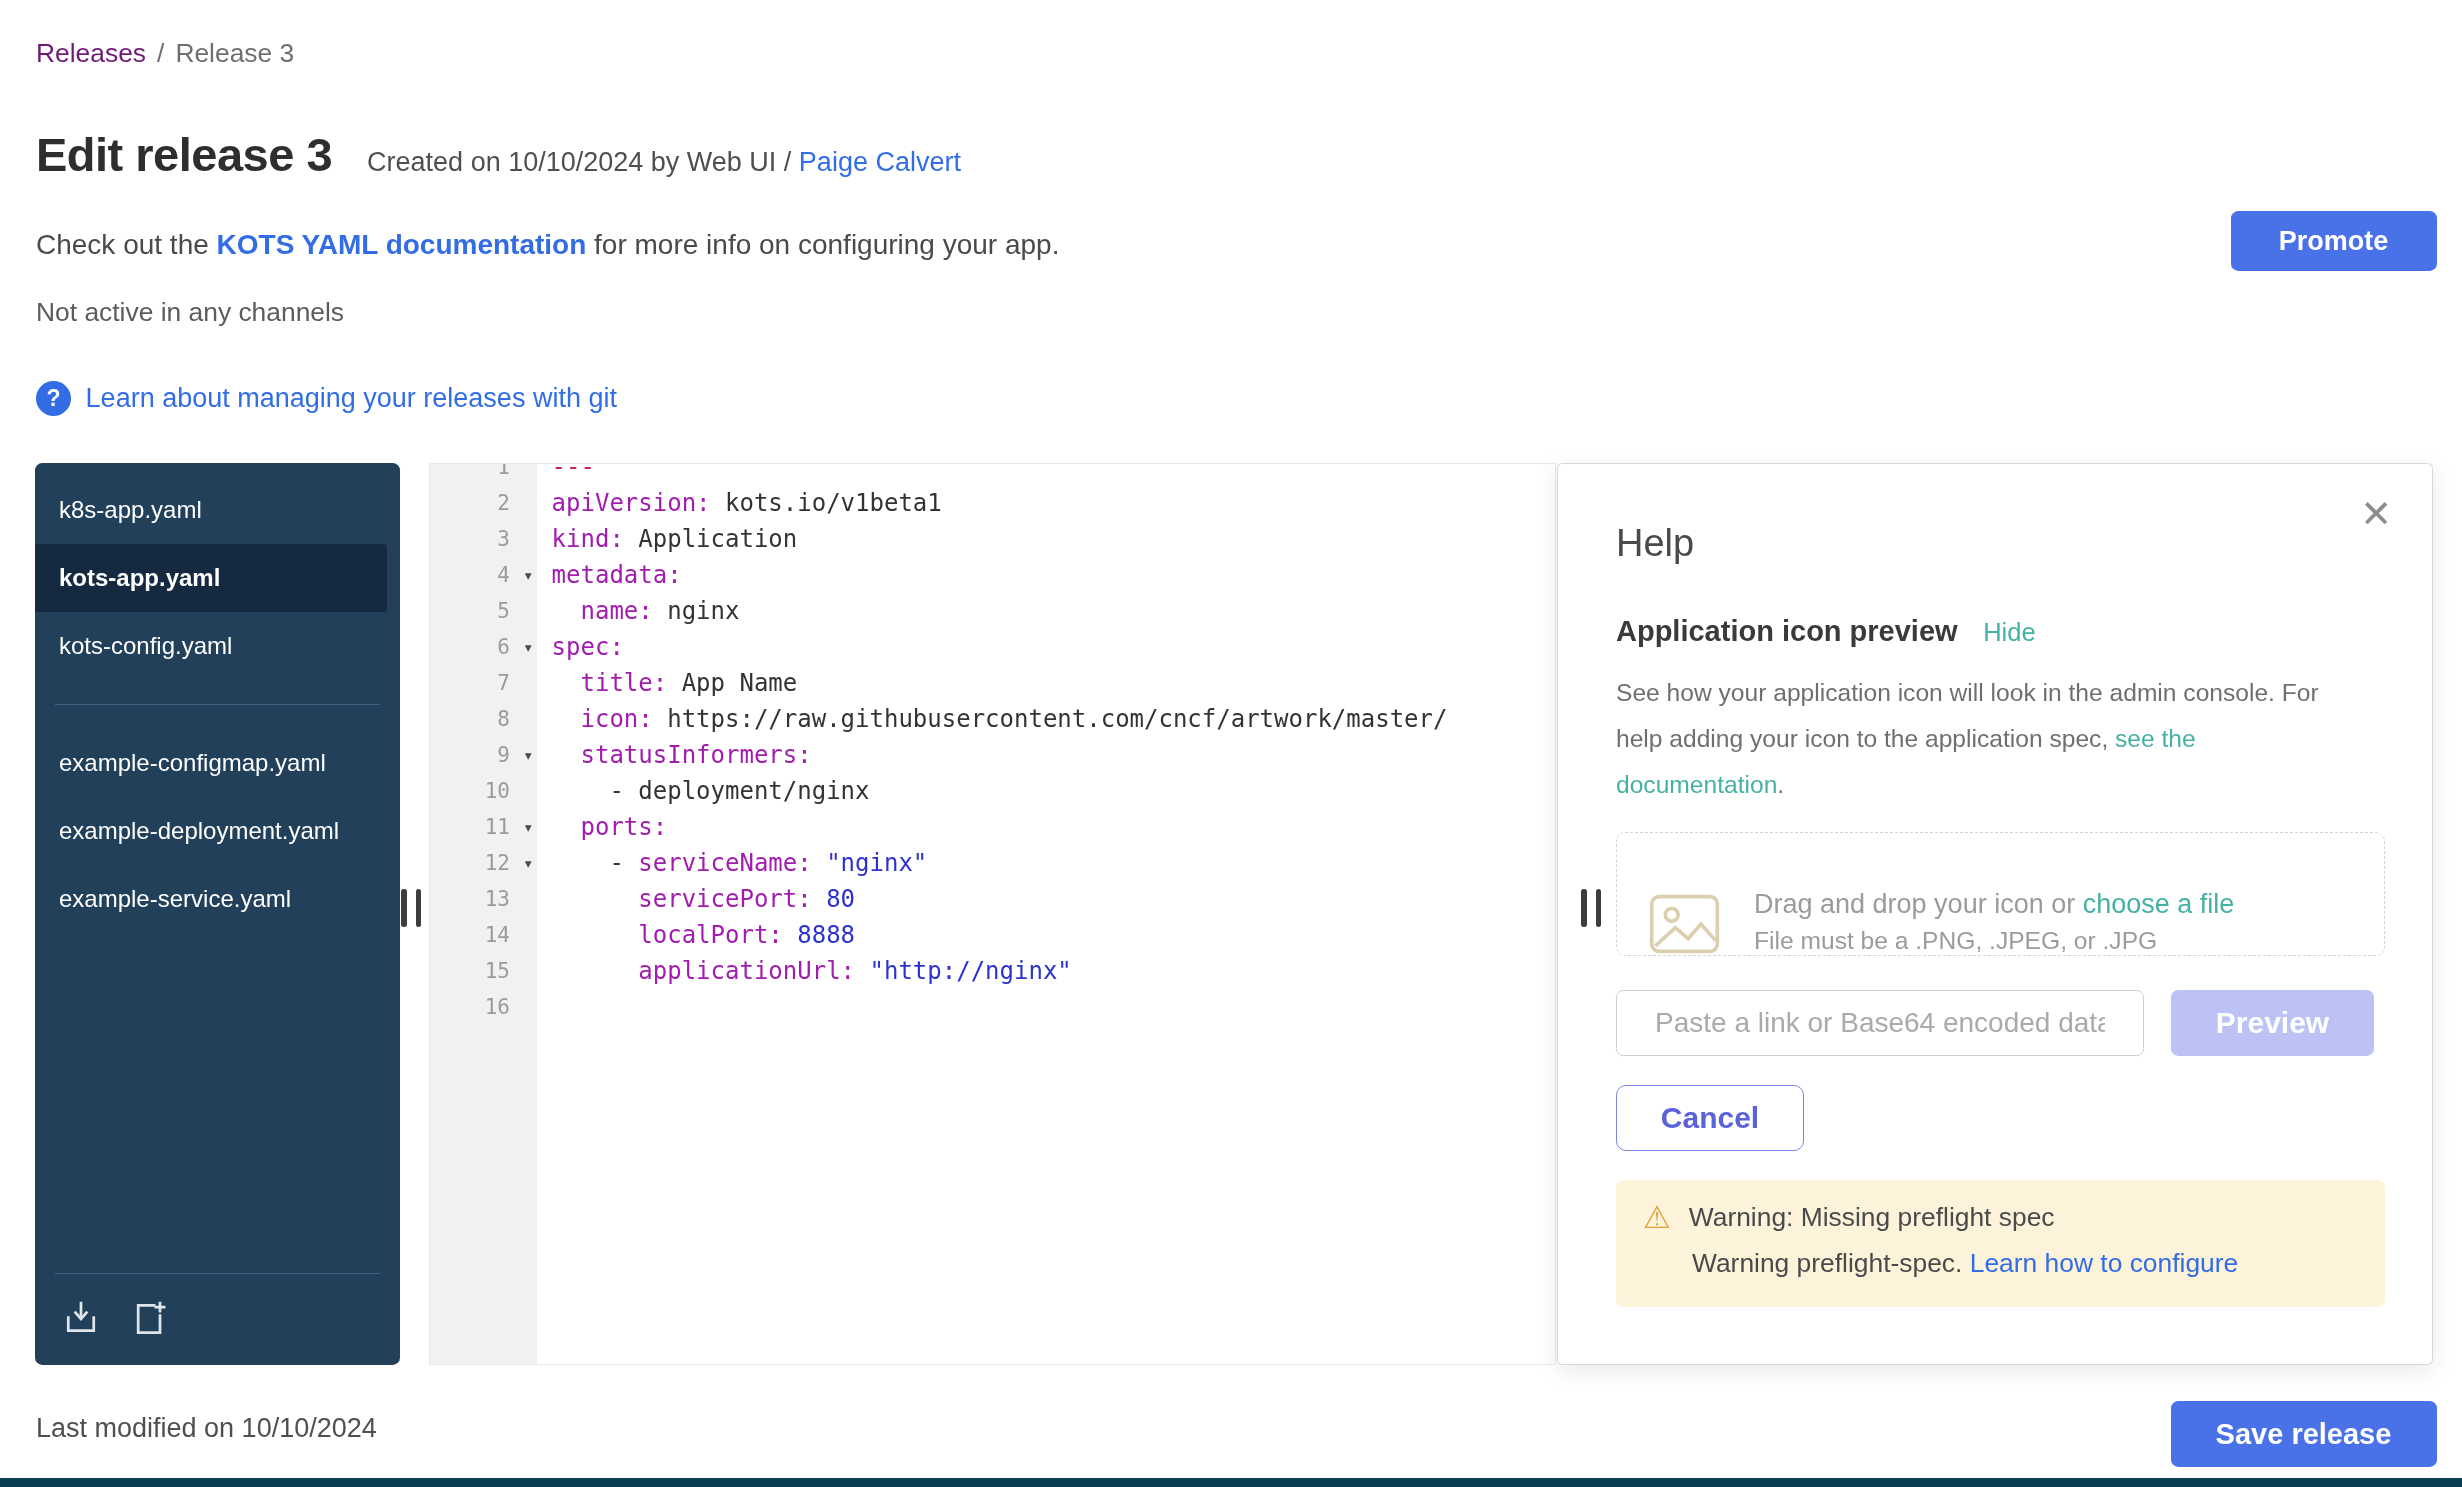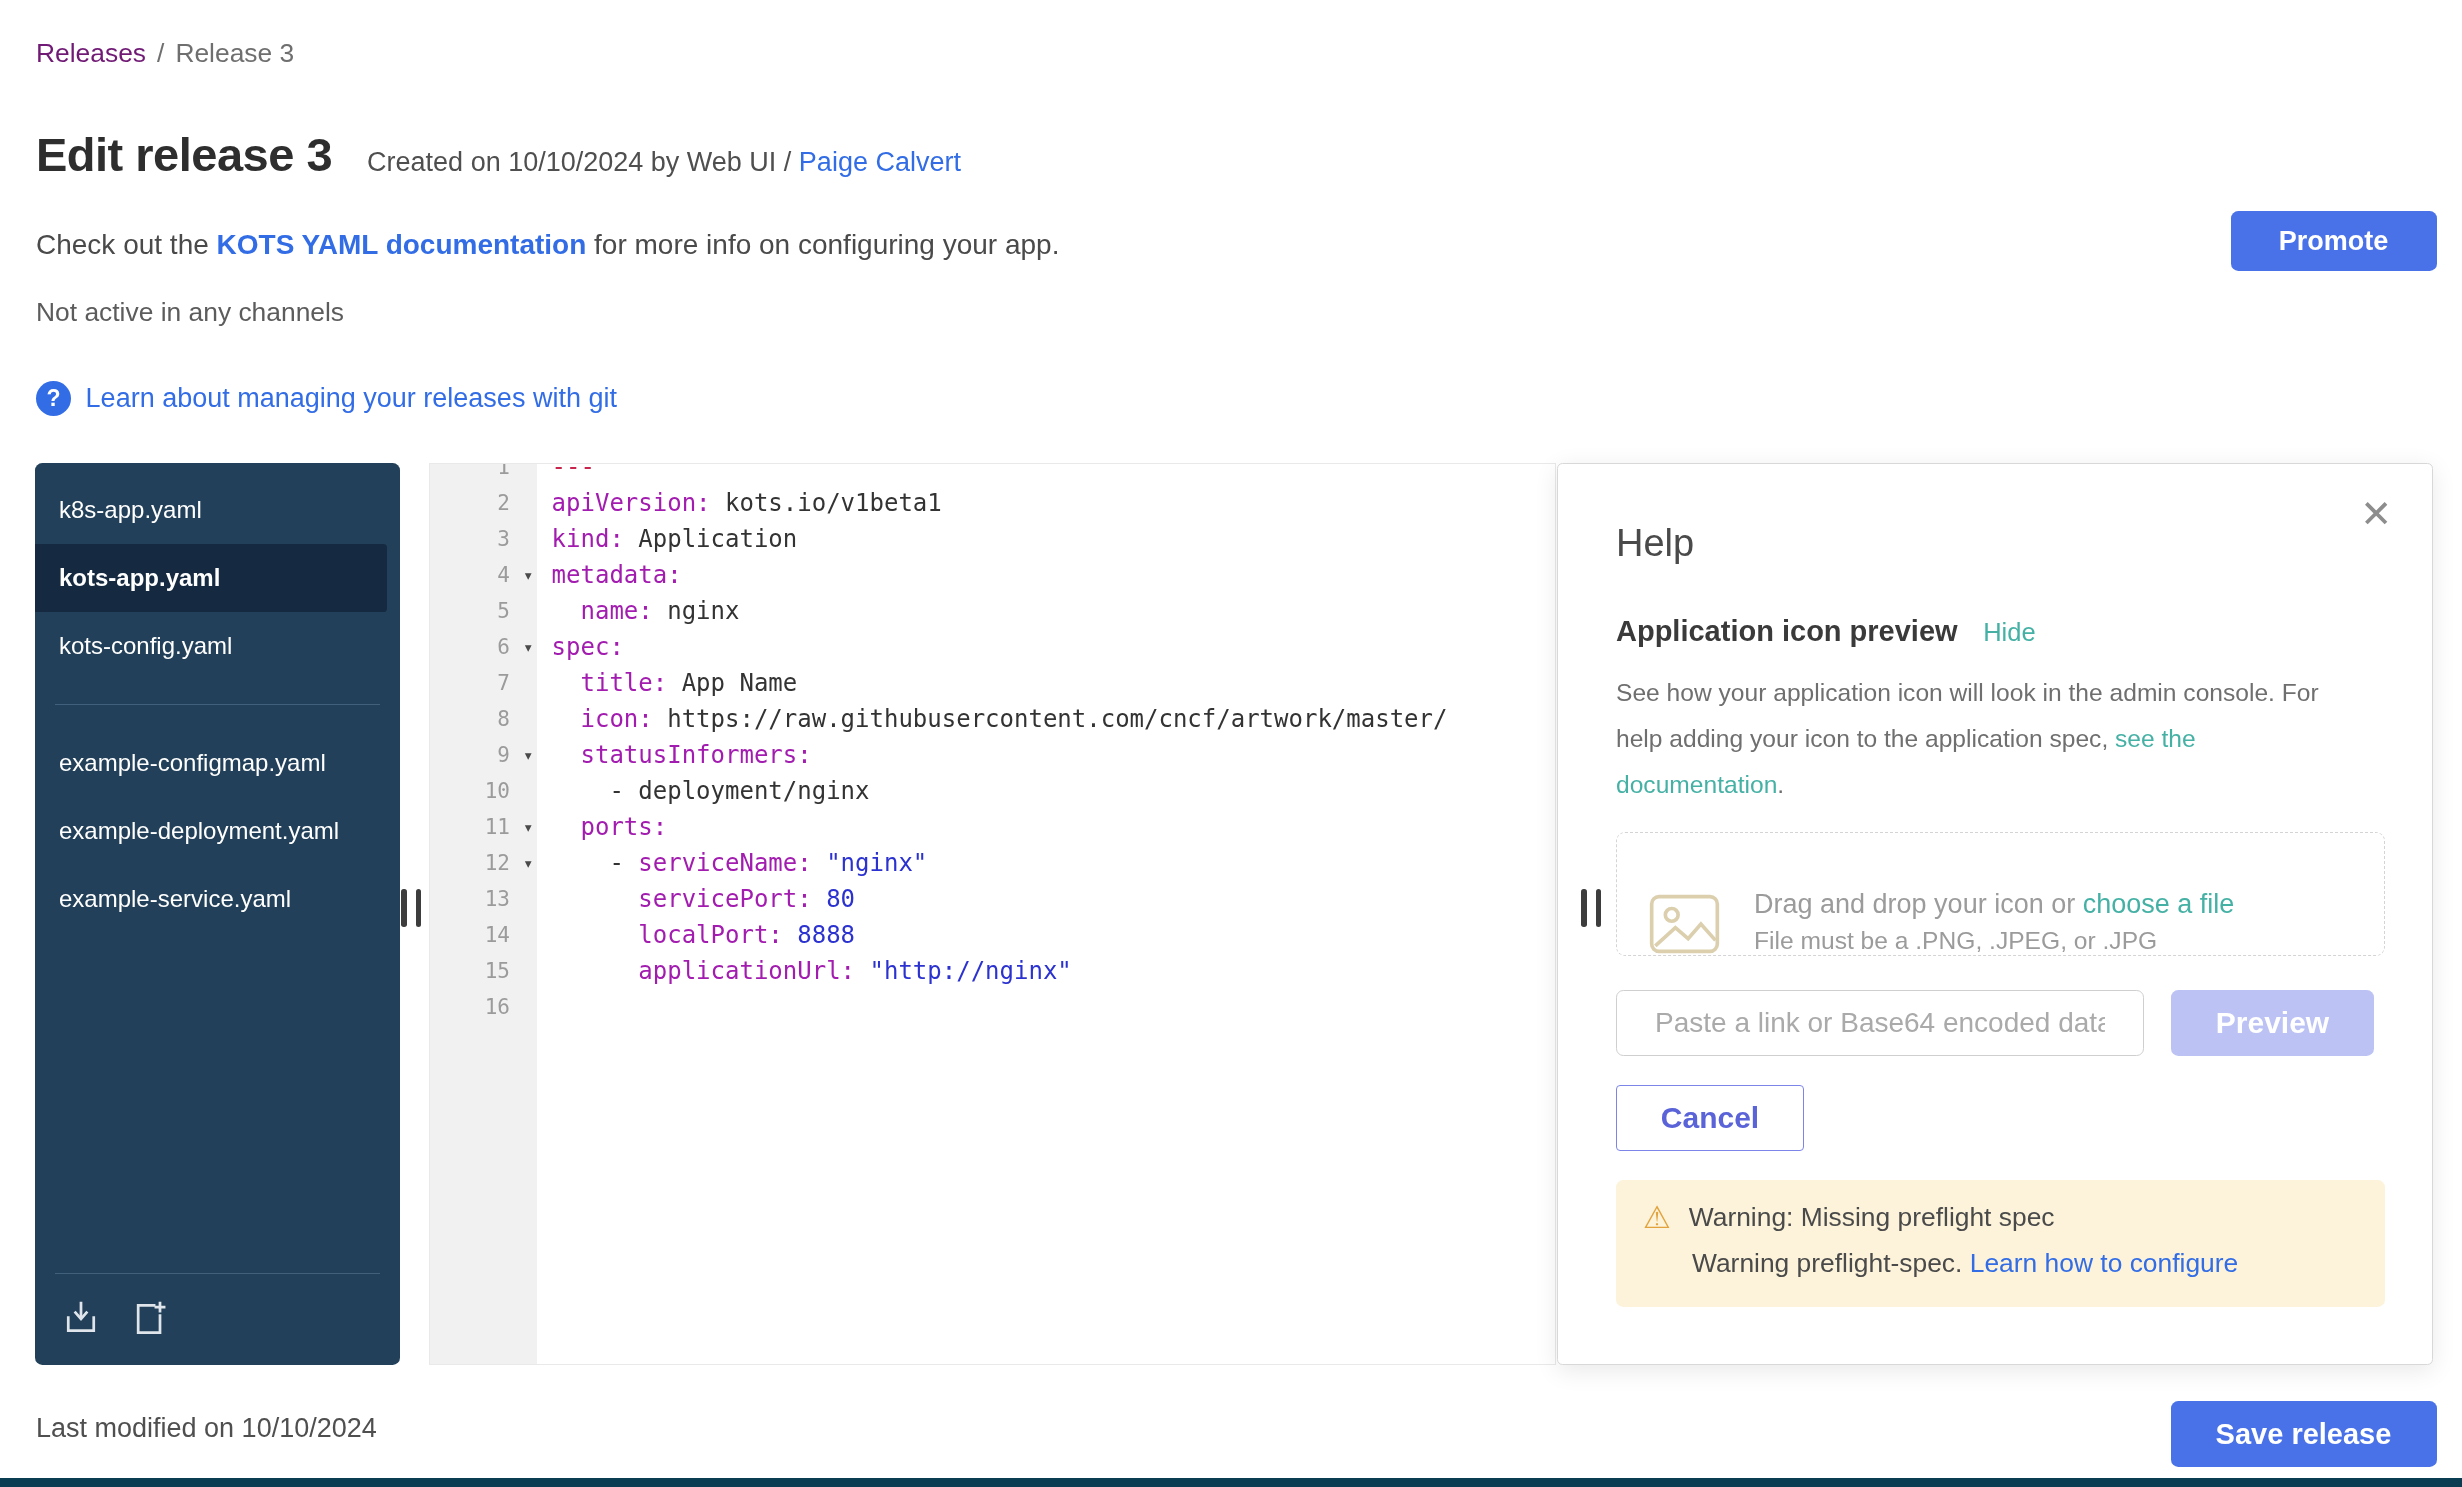--- a/index.html
+++ b/index.html
@@ -77,21 +77,21 @@
   .dz-line1{font-size:27px;color:#9b9b9b}
   .dz-line1 a{color:#45b1a5}
   .dz-line2{font-size:24.6px;color:#9b9b9b;margin-top:7.3px}
   .input-row{position:absolute;left:58px;top:526px;display:flex;align-items:center}
   .icon-input{width:528px;height:66px;border:0.9px solid #cfcfcf;border-radius:7.3px;padding:0 38px;font-size:28px;
     color:#444;font-family:inherit;outline:none}
   .icon-input::placeholder{color:#aaa}
   .preview-btn{margin-left:27px;width:203px;height:66px;background:#bcc3f4;color:#fff;border:none;border-radius:7.3px;
     font-size:30px;font-weight:700;font-family:inherit;cursor:default}
   .cancel-btn{position:absolute;left:58px;top:621px;width:188px;height:66px;background:#fff;border:0.9px solid #7d86e8;
-    border-radius:4px;color:#5a63d8;font-size:30px;font-weight:700;font-family:inherit;cursor:pointer}
+    border-radius:10px;color:#5a63d8;font-size:30px;font-weight:700;font-family:inherit;cursor:pointer}
   .warning-box{position:absolute;left:58px;top:716px;width:769px;height:127px;background:#fcf3da;border-radius:7.3px;
     padding:22px 27px;overflow:hidden}
   .warn-row1{display:flex;align-items:center}
   .warn-icon{color:#e2a33e;font-size:31px;margin-right:18px;line-height:1}
   .warn-title{font-size:26.4px;color:#4a4a4a}
   .warn-row2{margin-top:14.6px;margin-left:49px;font-size:26.4px;color:#4a4a4a}
   .warn-row2 a{color:#326de6}
 
   
   .footer-modified{position:absolute;left:36px;top:1413px;font-size:27px;color:#4f4f4f}

